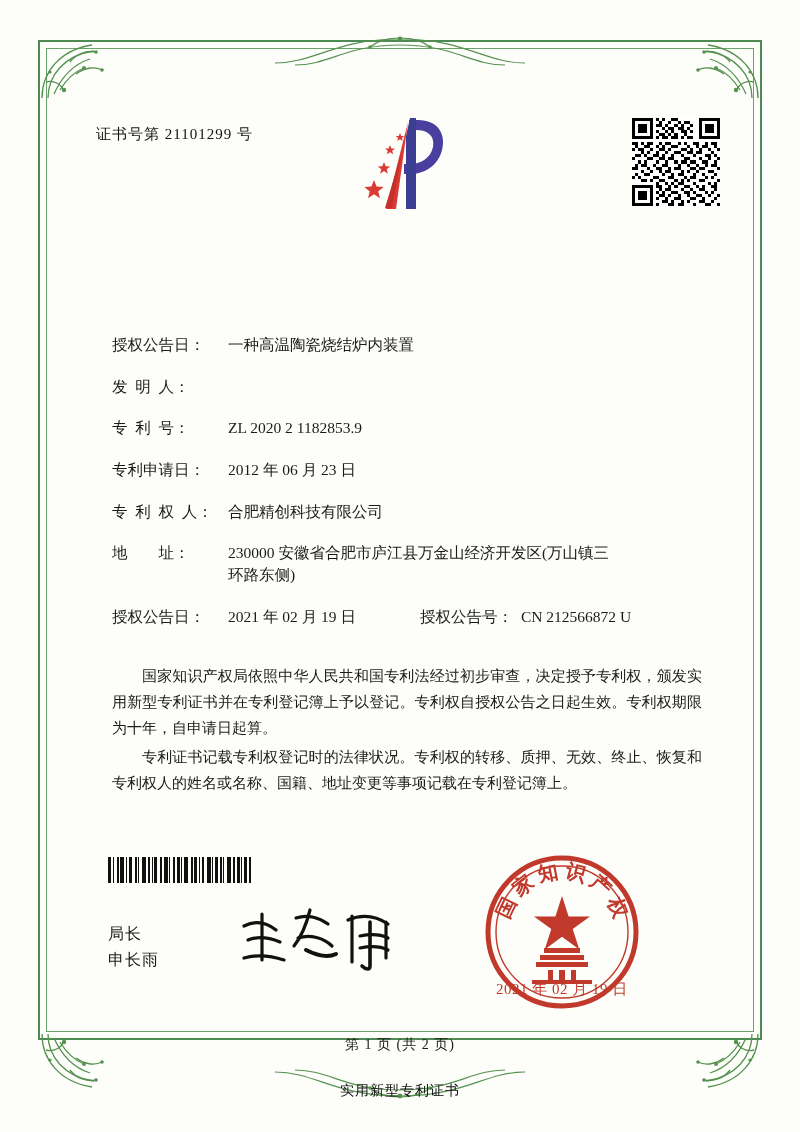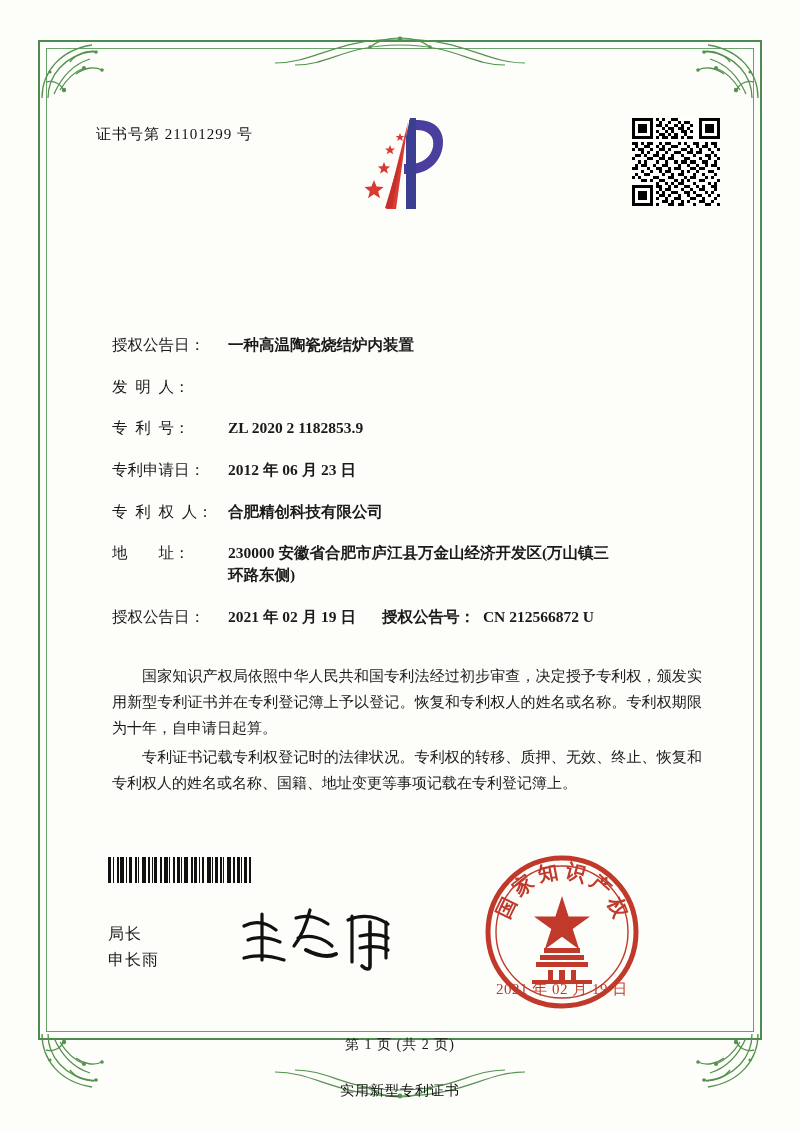--- a/index.html
+++ b/index.html
@@ -131,32 +131,31 @@
   }
   .field-label {
     width: 116px;
     flex: 0 0 116px;
     white-space: pre;
     letter-spacing: 0px;
   }
   .field-value {
     flex: 1;
     word-break: break-all;
-    font-weight: bold;
   }
   .field-value .sub {
     display: block;
     margin-left: 0px;
   }
   .inline-pair {
     display: flex;
     width: 100%;
   }
   .inline-pair .second-label {
-    margin-left: 26px;
+    margin-left: 64px;
     white-space: pre;
   }
   .inline-pair .second-value {
     margin-left: 8px;
   }
 
   
   .paras {
     position: absolute;
     left: 112px;
@@ -636,21 +635,21 @@
           <span>2021 年 02 月 19 日</span>
           <span class="second-label">授权公告号：</span>
           <span class="second-value">CN 212566872 U</span>
         </span>
       </div>
     </div>
 
   </div>
 
   <div class="paras">
-    <p>国家知识产权局依照中华人民共和国专利法经过初步审查，决定授予专利权，颁发实用新型专利证书并在专利登记簿上予以登记。恢复和专利权人的姓名或名称。专利权期限为十年，自申请日起算。</p>
+    <p>国家知识产权局依照中华人民共和国专利法经过初步审查，决定授予专利权，颁发实用新型专利证书并在专利登记簿上予以登记。专利权自授权公告之日起生效。专利权期限为十年，自申请日起算。</p>
     <p>专利证书记载专利权登记时的法律状况。专利权的转移、质押、无效、终止、恢复和专利权人的姓名或名称、国籍、地址变更等事项记载在专利登记簿上。</p>
   </div>
 
   <div class="barcode">
     <i style="width:3px"></i>
       <i style="width:2px;background:transparent"></i>
     <i style="width:1px"></i>
       <i style="width:3px;background:transparent"></i>
     <i style="width:2px"></i>
       <i style="width:1px;background:transparent"></i>

